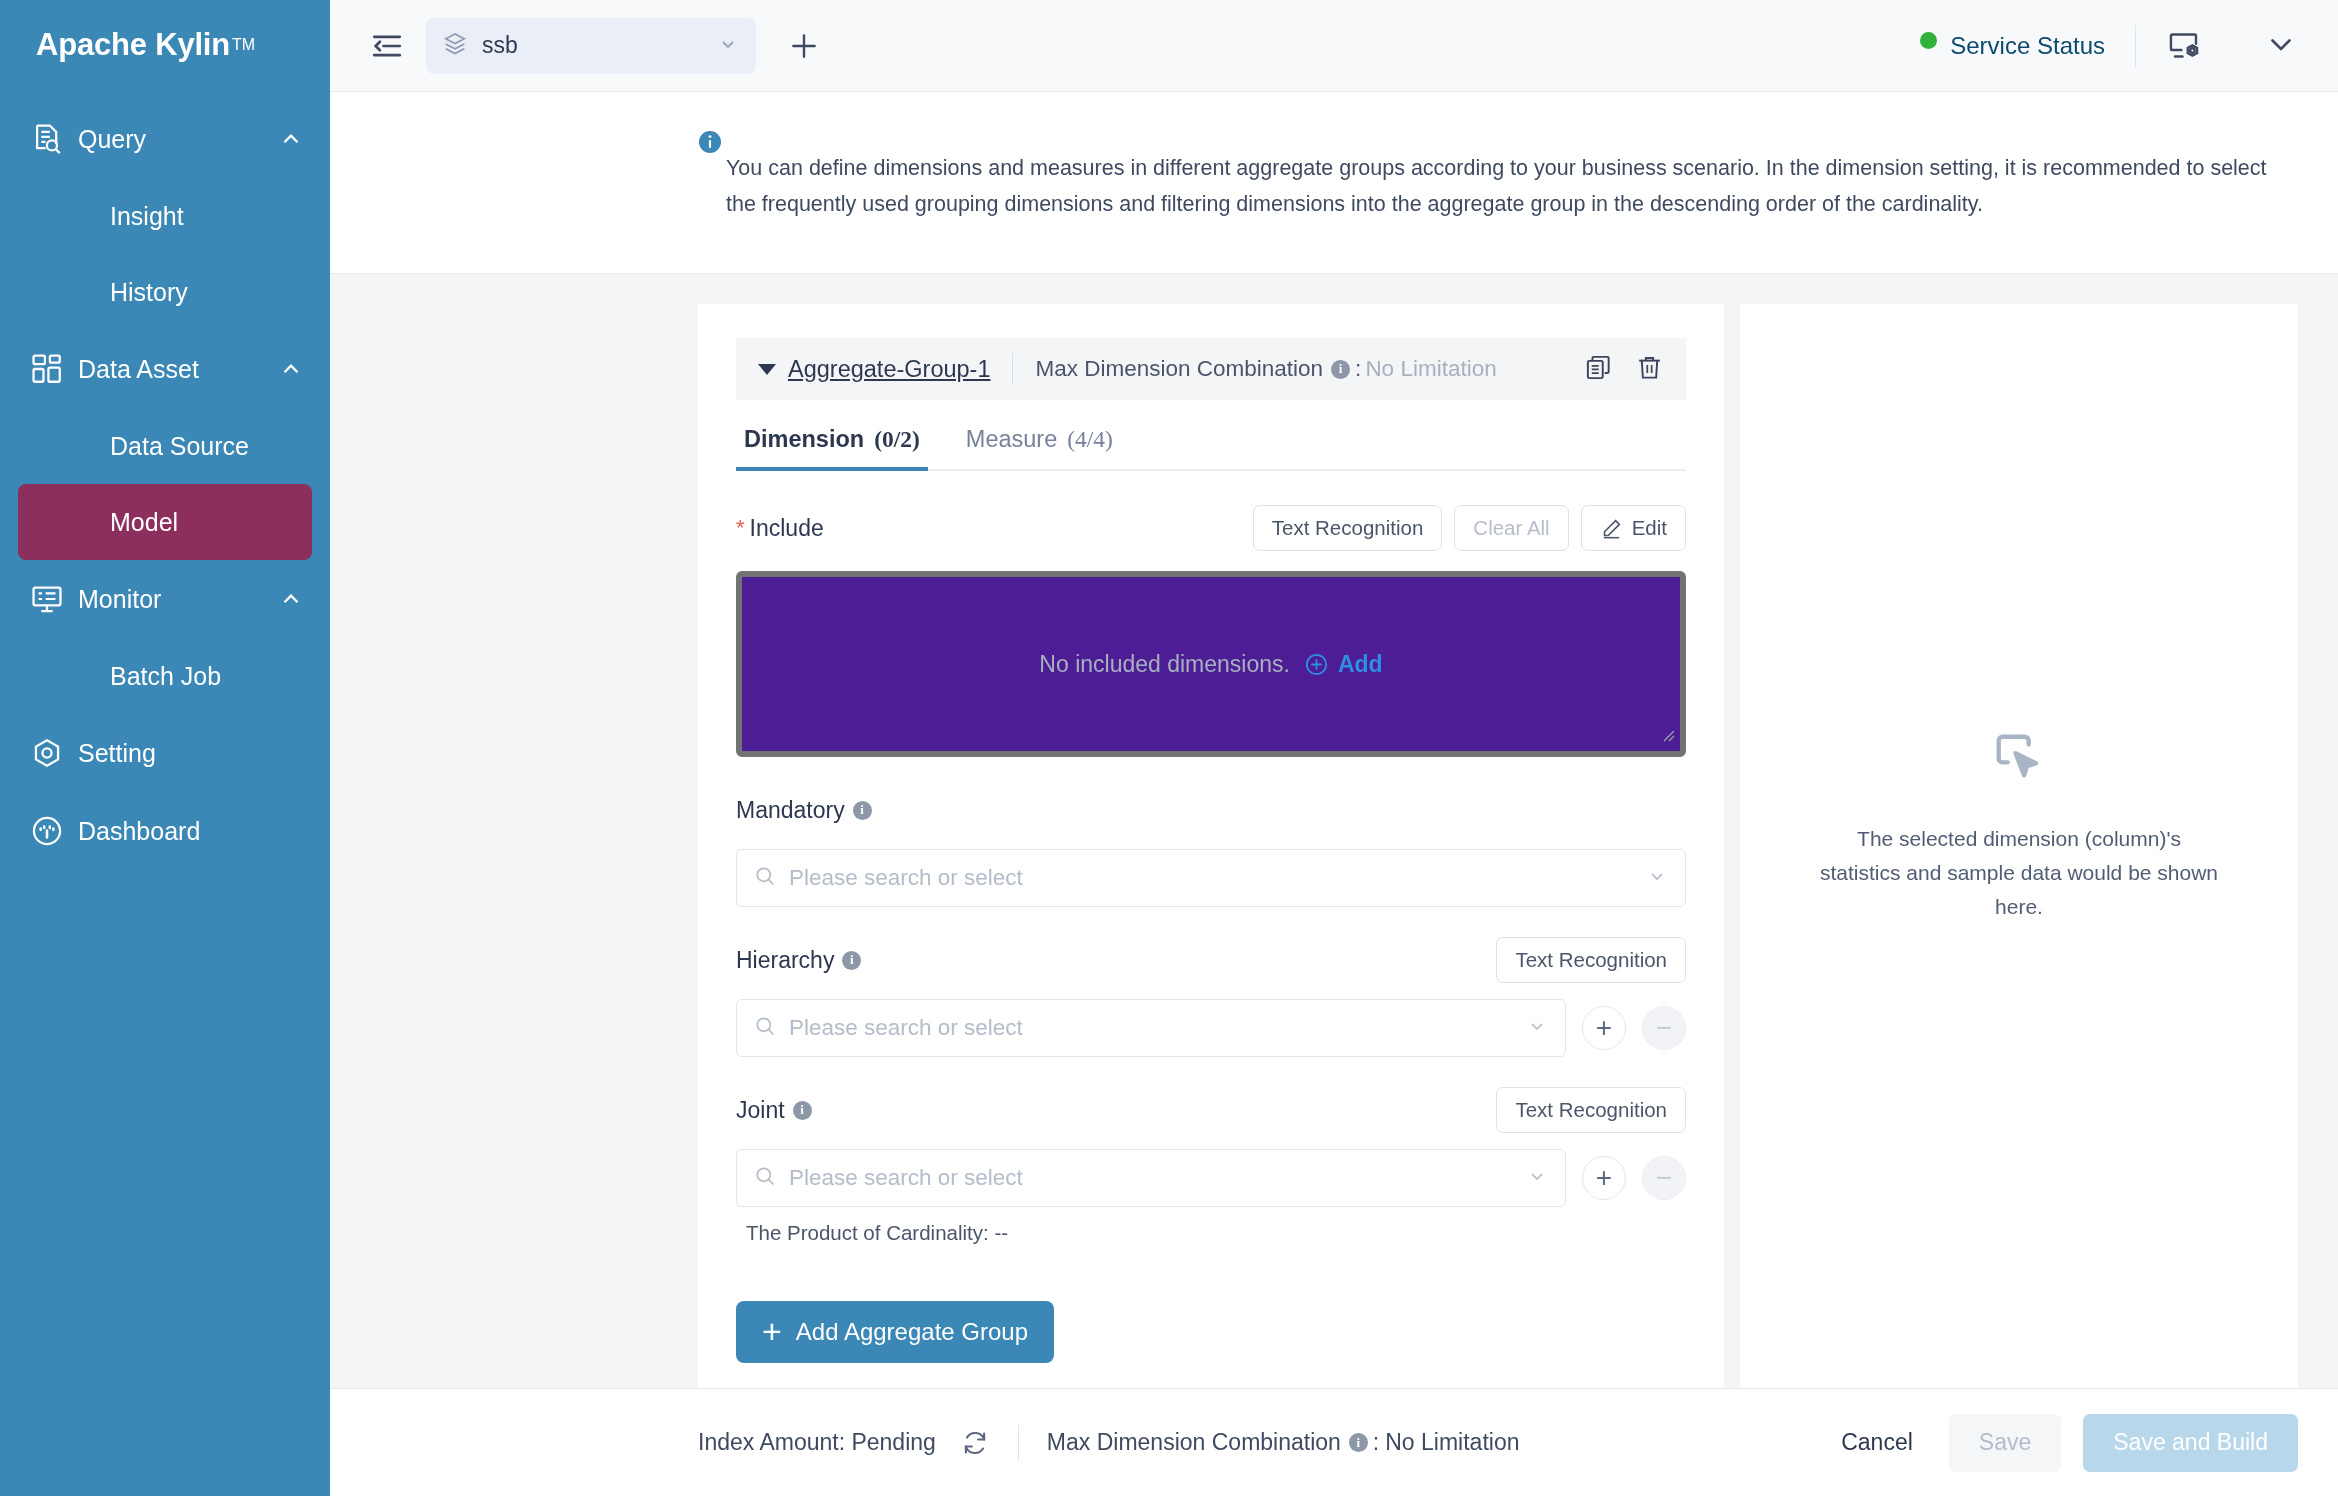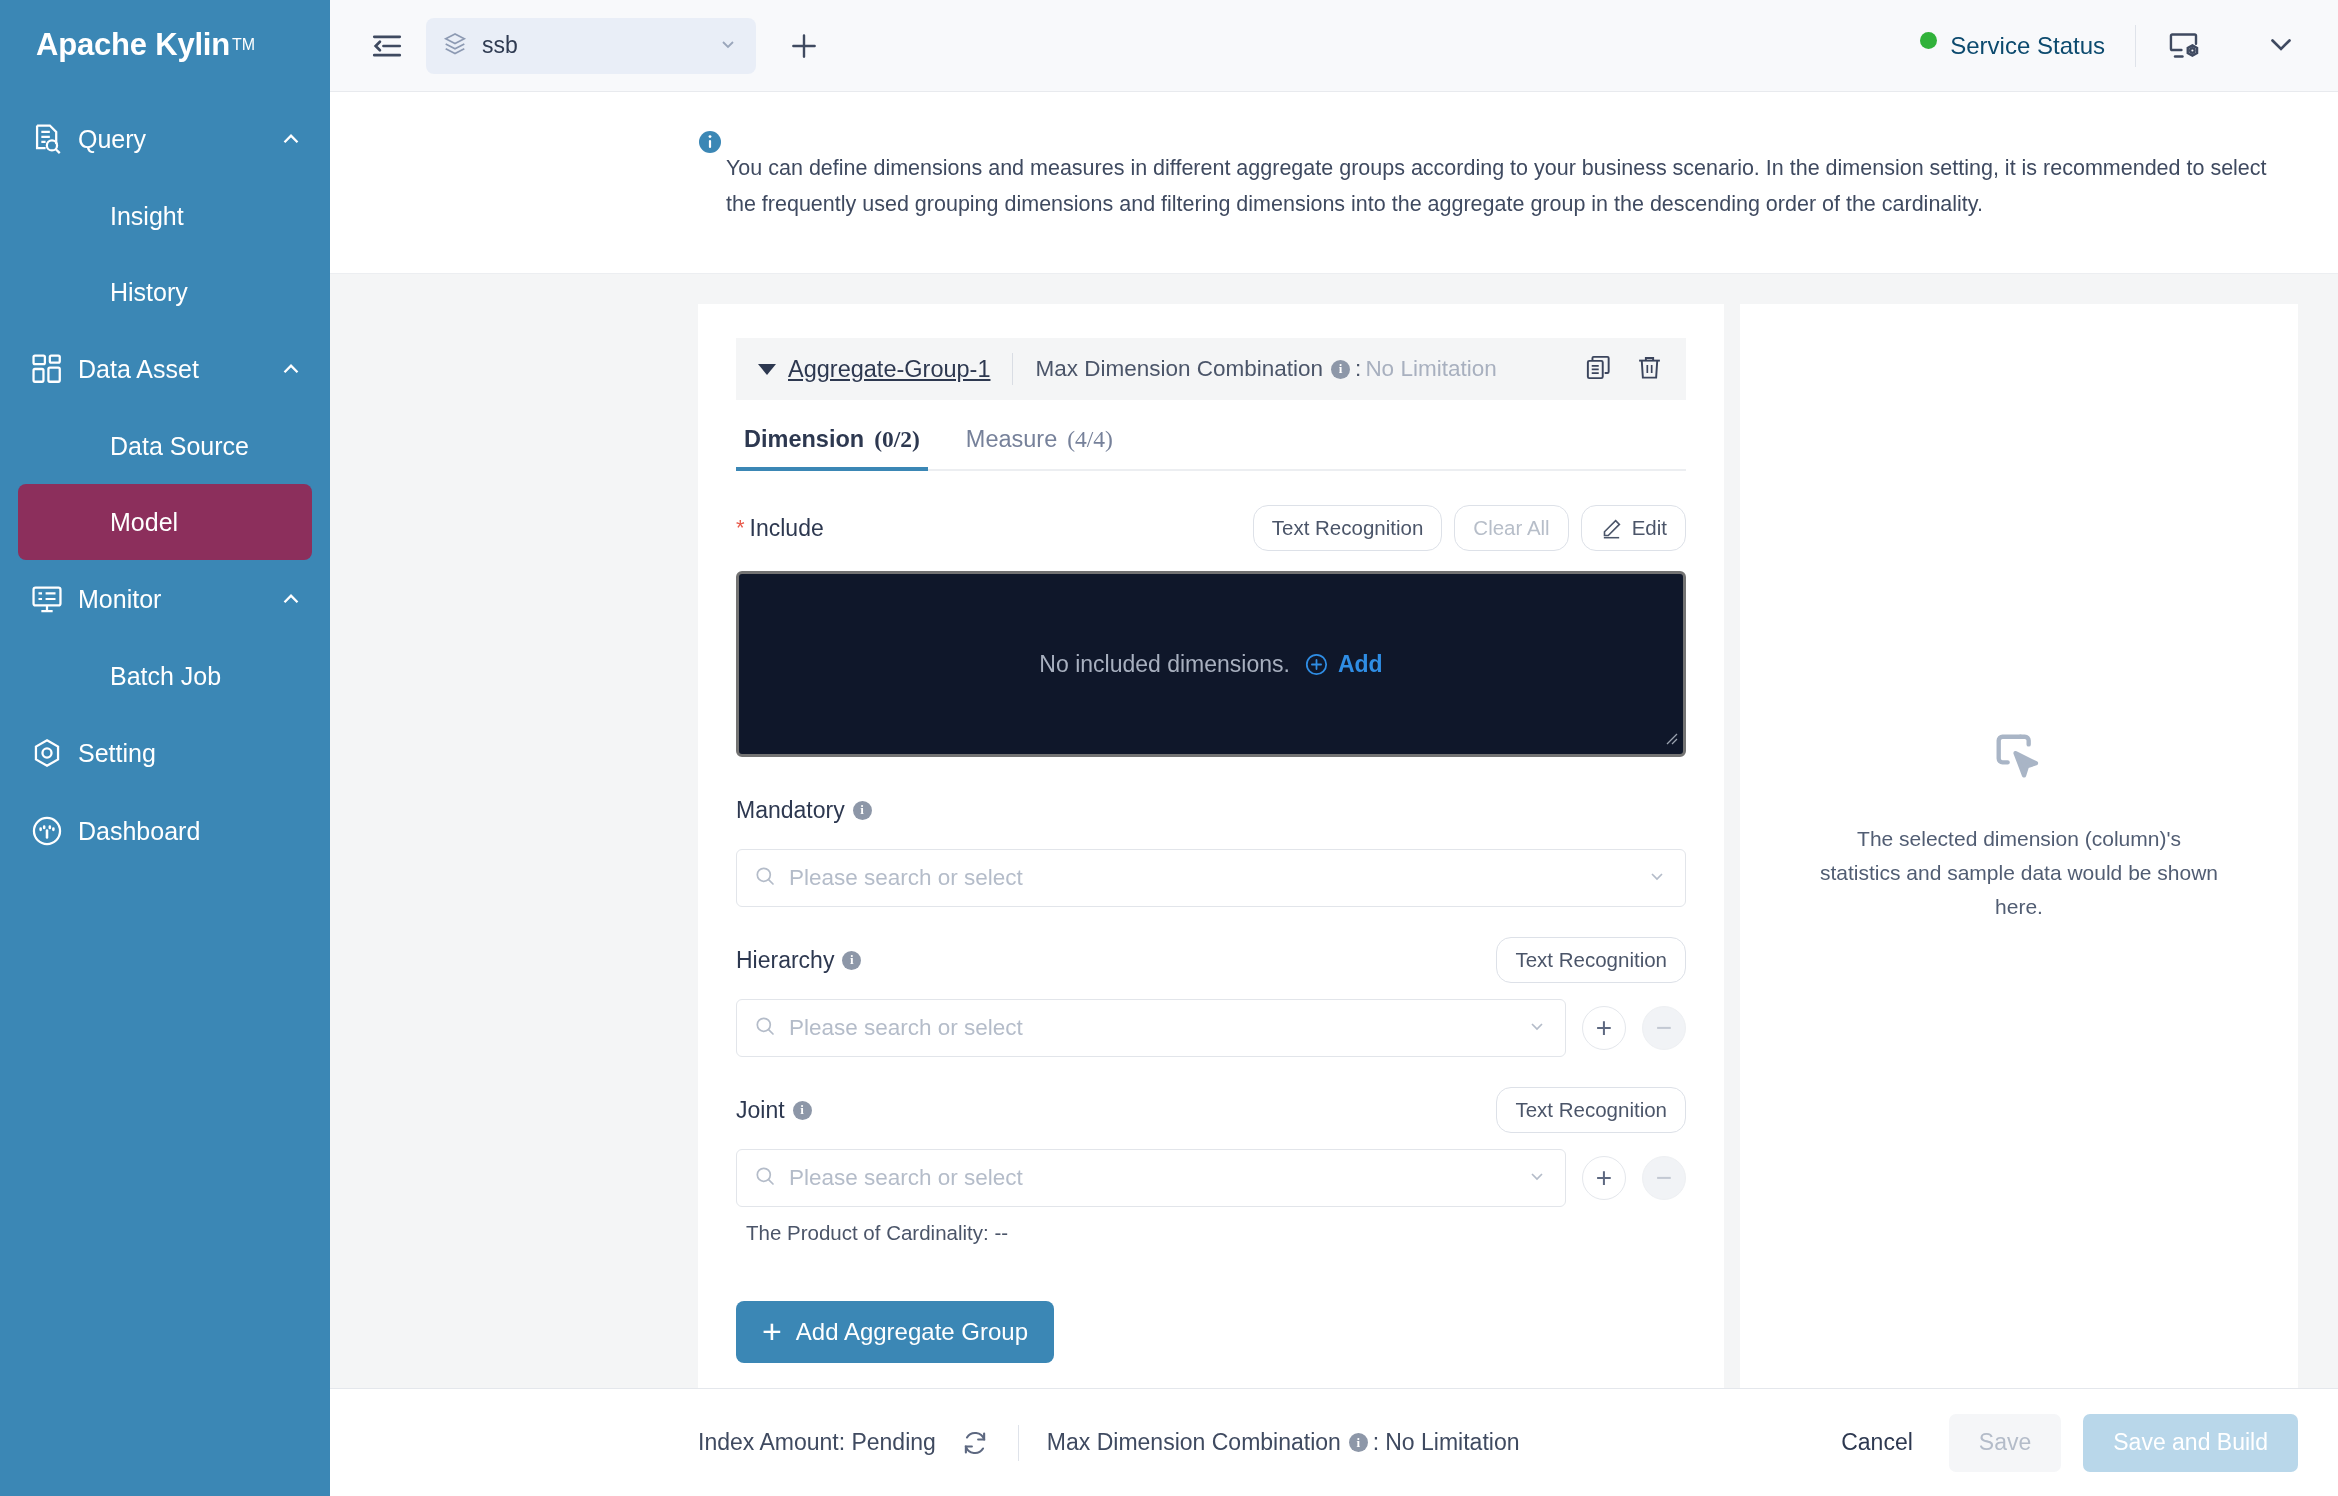--- a/index.html
+++ b/index.html
@@ -130,30 +130,30 @@
     content:""; position:absolute; left:0; right:0; bottom:-2px; height:4px; background:#3b87b5;
   }
   .tab .cnt { margin-left: 10px; font-family: Liberation Serif, serif; }
 
   
   .sec-row { display:flex; align-items:center; margin-top: 34px; }
   .req-star { color:#e85a4b; font-size: 22px; margin-right: 5px; }
   .sec-label { font-size: 23px; color:#2d3850; }
   .sec-actions { margin-left:auto; display:flex; align-items:center; gap: 12px; }
   .mini-btn {
-    height: 46px; padding: 0 18px; border:1px solid #dde1e8; border-radius: 15px;
+    height: 46px; padding: 0 18px; border:1px solid #dde1e8; border-radius: 7px;
     background:#fff; font-size: 20.5px; color:#4b5569; display:flex; align-items:center; cursor:pointer;
   }
   .mini-btn.disabled { color:#b7bec9; cursor:default; }
   .mini-btn .pen { margin-right: 9px; display:flex; }
 
   .include-box {
-    margin-top: 20px; height: 186px; border:3px solid #737373; border-radius:6px;
+    margin-top: 20px; height: 186px; border:6px solid #737373; border-radius:6px;
     display:flex; align-items:center; justify-content:center; position:relative;
-    background:#0f172a;
+    background:#4c1d95;
   }
   .include-empty { font-size: 23px; color:#a8b0bf; display:flex; align-items:center; }
   .plus-circ { margin: 0 9px 0 14px; display:flex; }
   .add-link { color:#2f8de4; font-weight:bold; cursor:pointer; }
   .resize-h { position:absolute; right:4px; bottom:4px; }
 
   
   .fld-label-row { display:flex; align-items:center; margin-top: 30px; min-height:46px; }
   .fld-label { font-size: 23px; color:#2d3850; }
   .fld-actions { margin-left:auto; }

